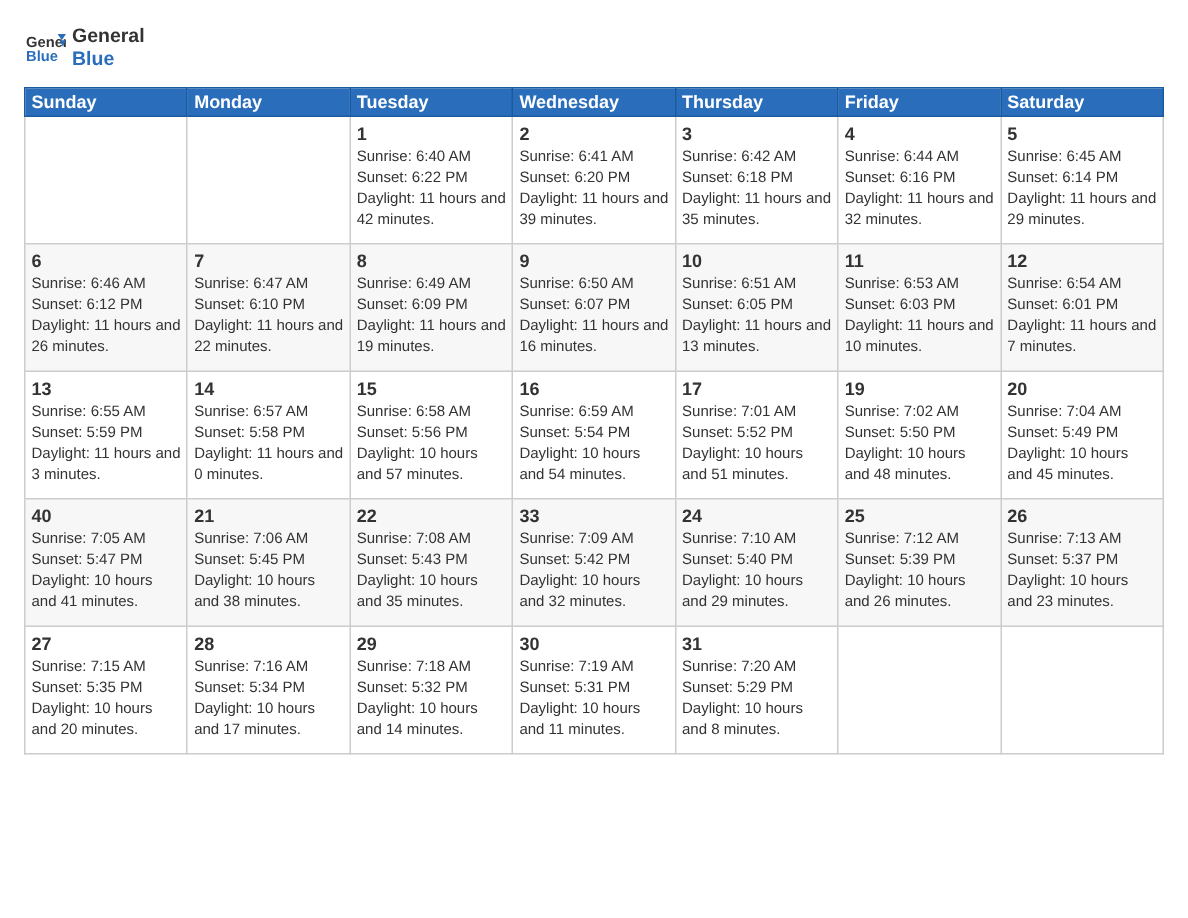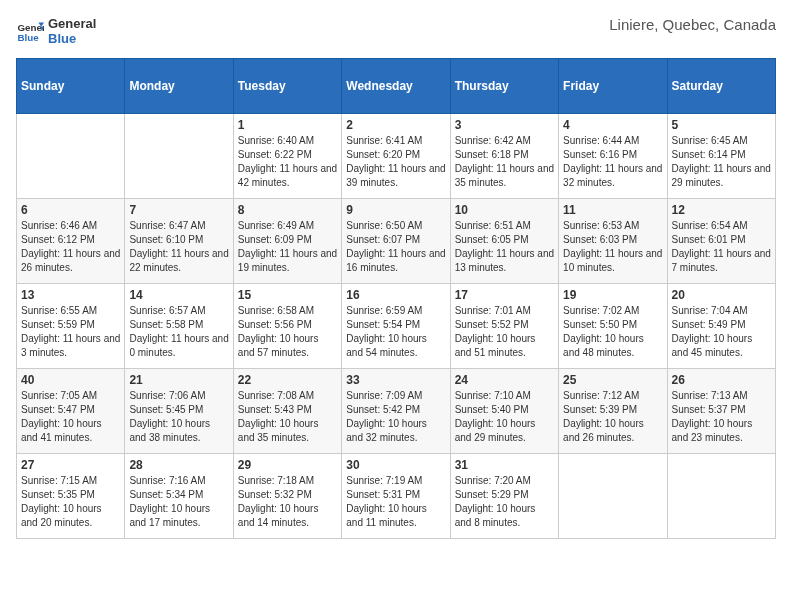--- a/index.html
+++ b/index.html
@@ -40,21 +40,21 @@
     table {
       width: 100%;
       border-collapse: collapse;
       font-size: 11px;
     }
     thead tr th {
       background: #2a6ebb;
       color: #fff;
       font-size: 12px;
       font-weight: bold;
-      padding: 20px 4px;
+      padding: 2px 4px;
       text-align: left;
       border: 1px solid #1a5aa0;
     }
     tbody tr td {
       border: 1px solid #ccc;
       vertical-align: top;
       padding: 4px 4px;
       min-height: 80px;
       height: 85px;
       width: 14.28%;
@@ -88,21 +88,20 @@
       <text x="2" y="34" font-size="14" font-weight="bold" fill="#2a6ebb">Blue</text>
       <polygon points="32,8 40,8 36,14" fill="#2a6ebb"></polygon>
       <polygon points="34,14 40,14 37,20" fill="#2a6ebb"></polygon>
     </svg>
     <div>
       <div style="font-size:13px;font-weight:bold;color:#333;">General</div>
       <div style="font-size:13px;font-weight:bold;color:#2a6ebb;">Blue</div>
     </div>
   </div>
   <div class="title-block">
-    <div class="calendar-subtitle">Liniere, Quebec, Canada</div>
   </div>
 </div>
 
 <table>
   <thead>
     <tr>
     <th>Sunday</th>
         <th>Monday</th>
         <th>Tuesday</th>
         <th>Wednesday</th>

